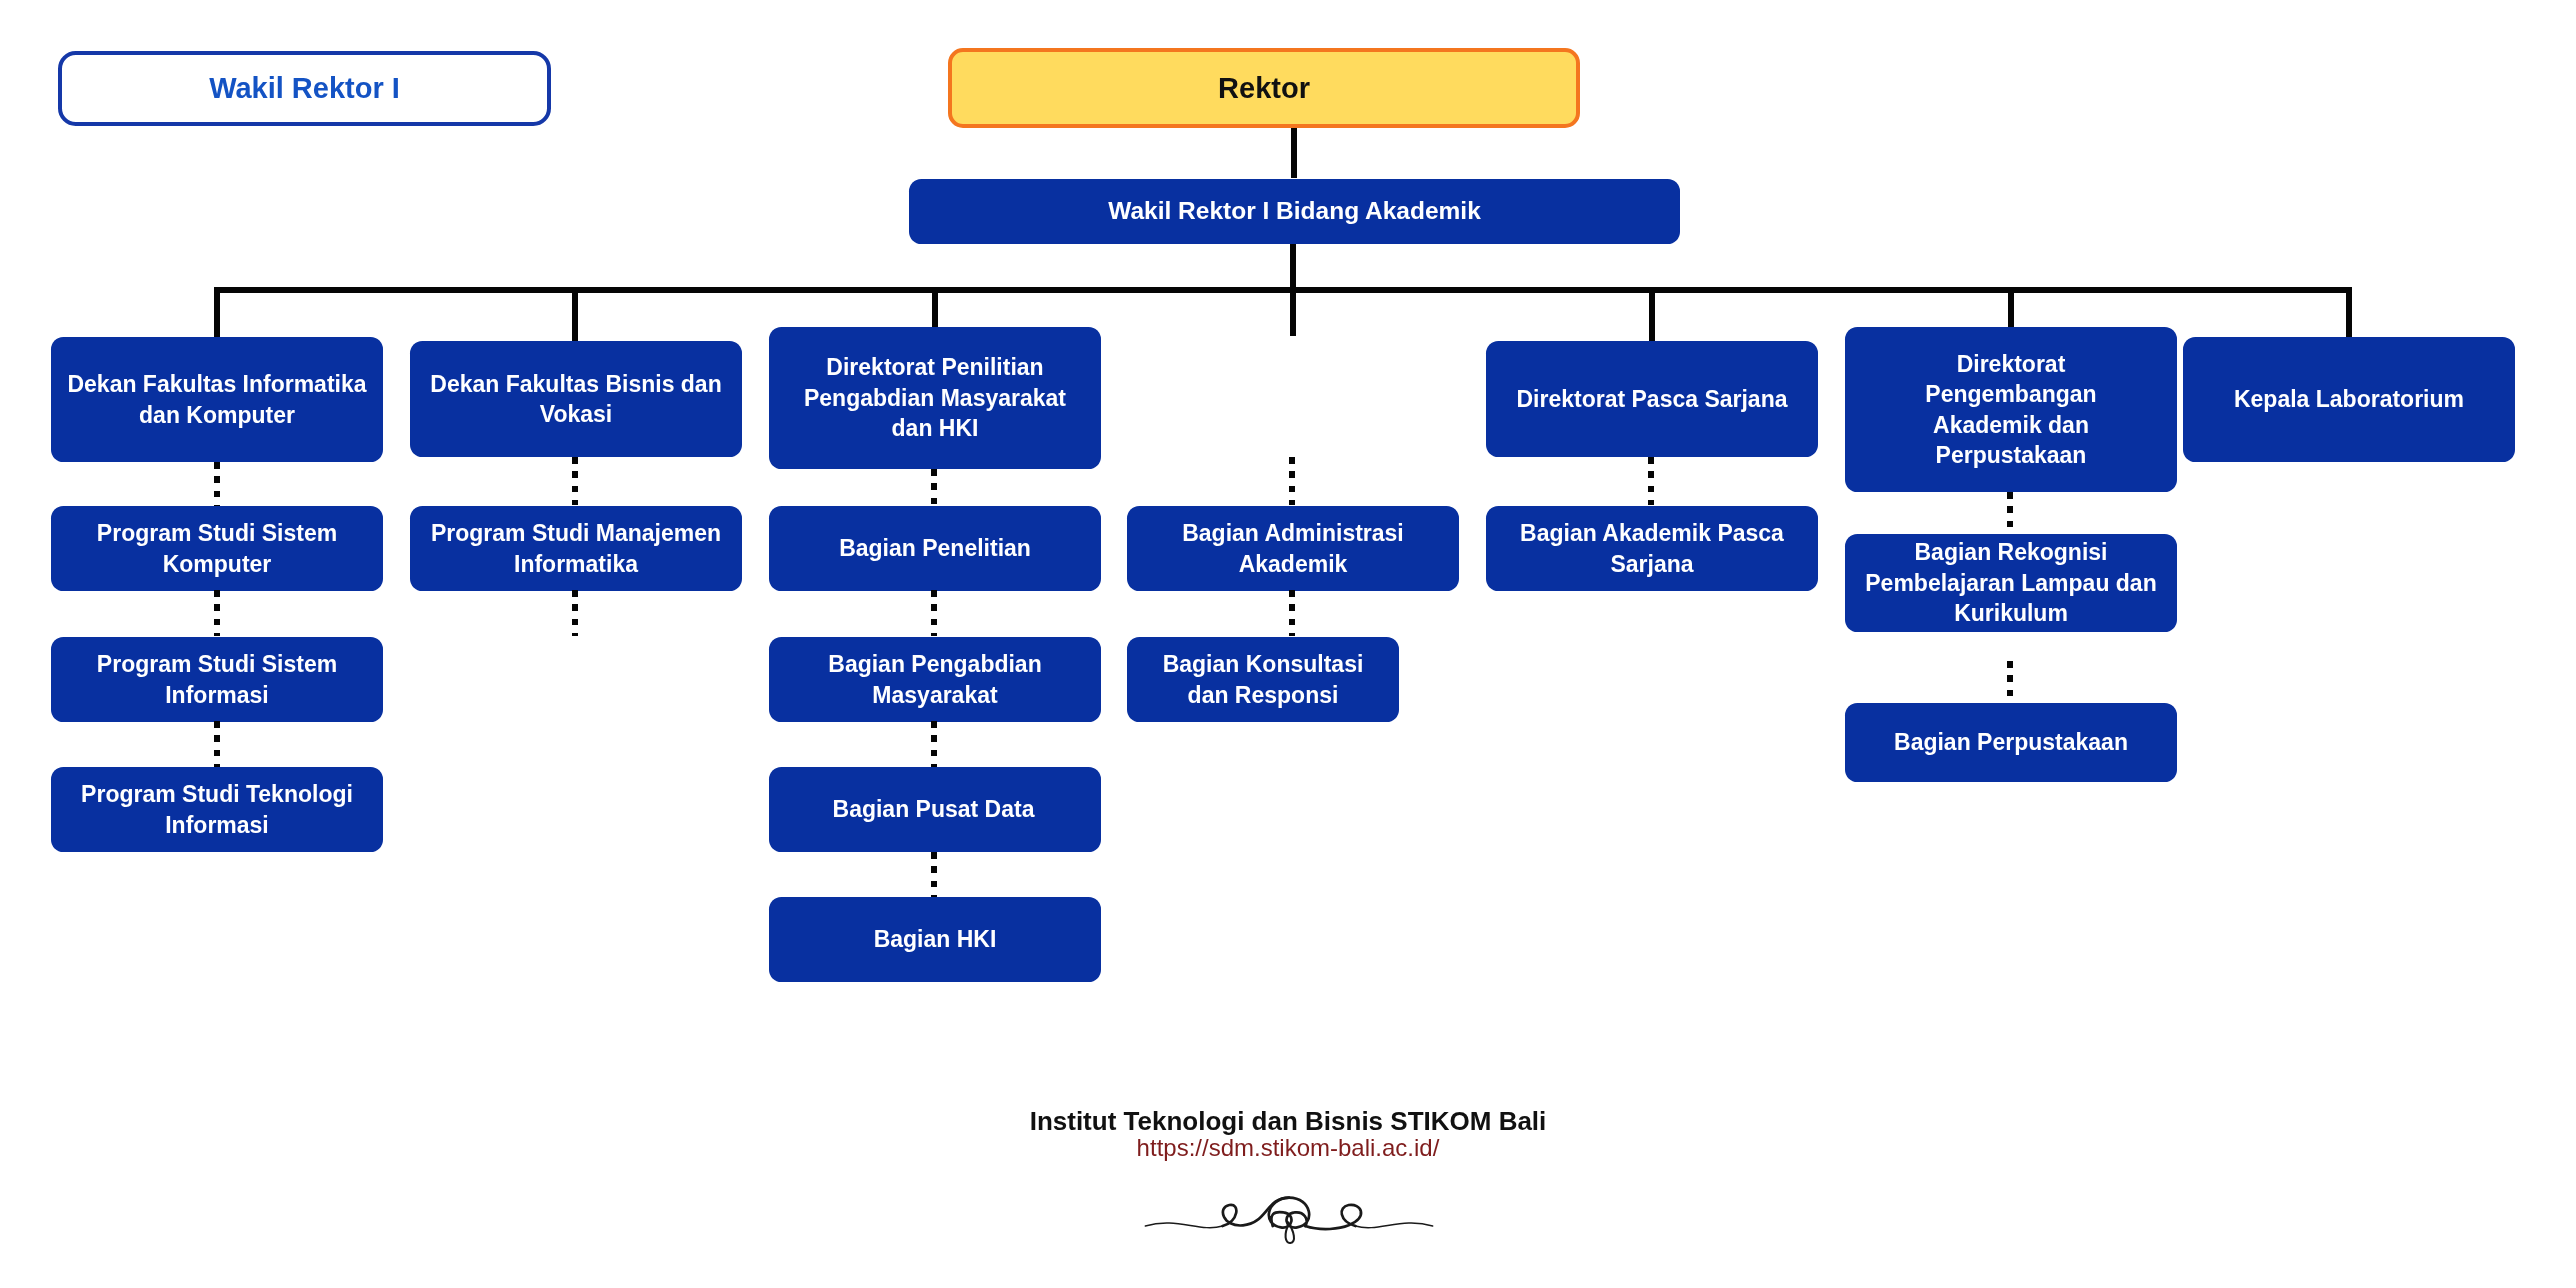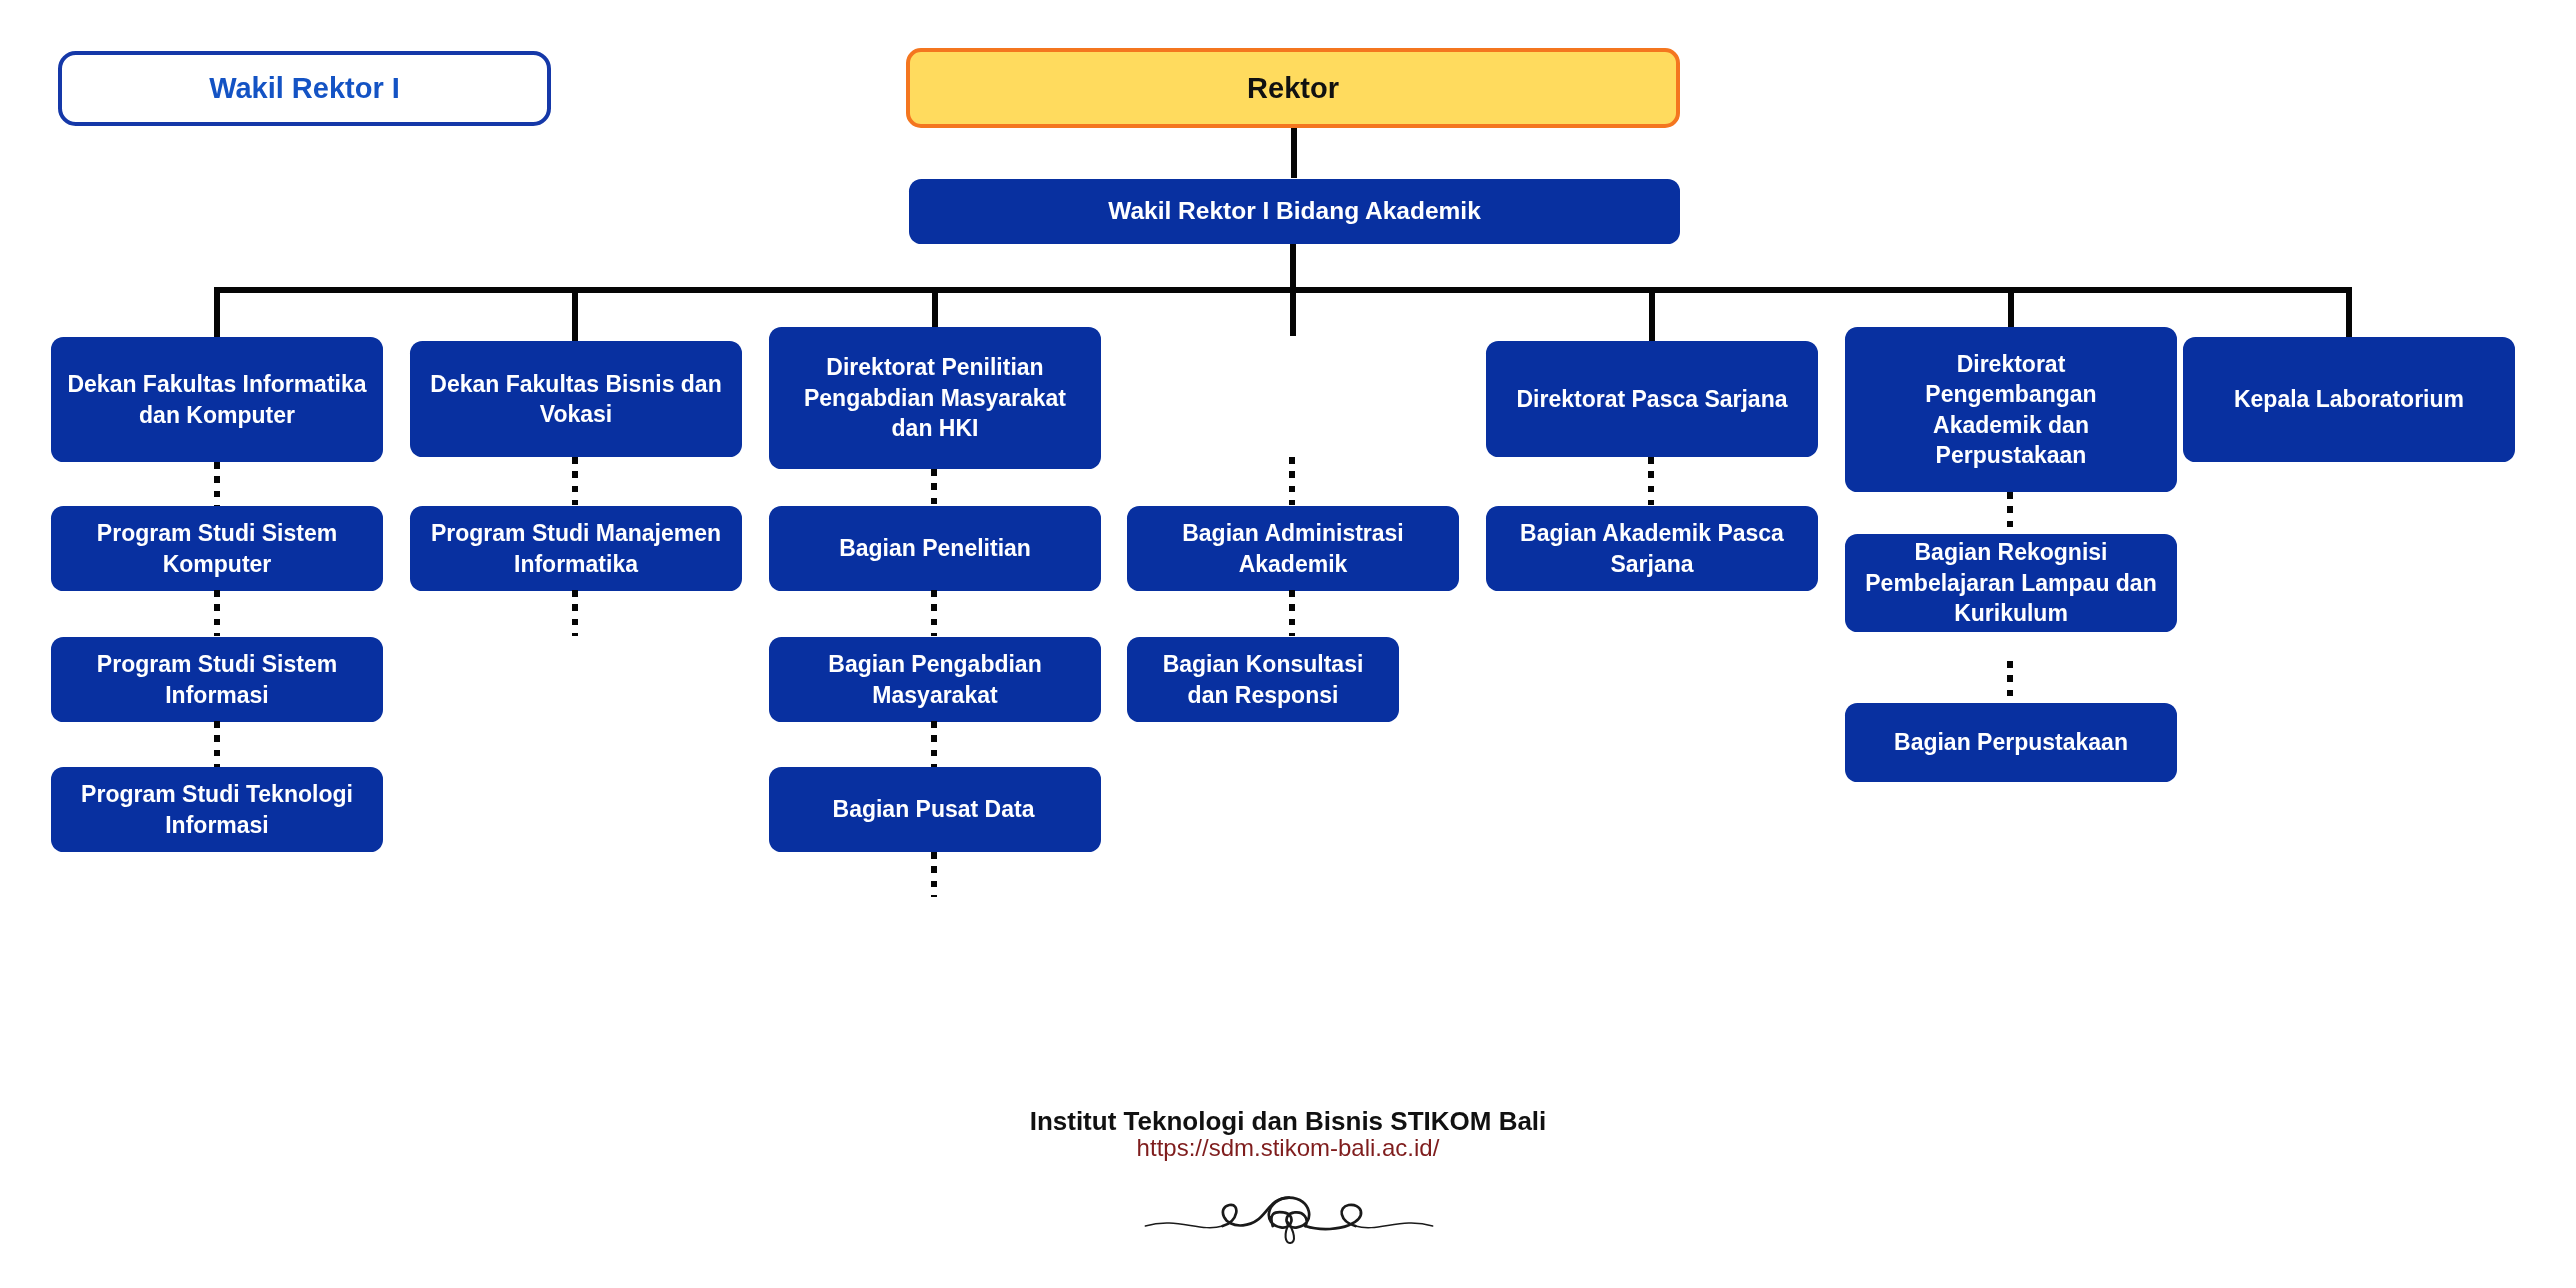--- a/index.html
+++ b/index.html
@@ -88,21 +88,21 @@
 </style>
 </head>
 <body>
 
 <div class="canvas">
 
   <div class="badge" style="left:58px; top:51px; width:493px; height:75px;">
     <span>Wakil Rektor I</span>
   </div>
 
-  <div class="node-root" style="left:906px; top:48px; width:774px; height:80px;justify-content:center;">
+  <div class="node-root" style="left:948px; top:48px; width:632px; height:80px;justify-content:center;">
     <span>Rektor</span>
   </div>
 
   <div class="vline" style="left:1291px; top:128px; height:50px;"></div>
 
   <div class="node" style="left:909px; top:179px; width:771px; height:65px; font-size:24.5px;text-align:center;">
     <span>Wakil Rektor I Bidang Akademik</span>
   </div>
 
   <div class="vline" style="left:1290px; top:244px; height:92px;"></div>
@@ -148,20 +148,23 @@
   </div>
   <div class="dotline" style="left:931px; top:590px; height:46px;"></div>
   <div class="node" style="left:769px; top:637px; width:332px; height:85px;">
     <span>Bagian Pengabdian Masyarakat</span>
   </div>
   <div class="dotline" style="left:931px; top:721px; height:46px;"></div>
   <div class="node" style="left:769px; top:767px; width:332px; height:85px;padding-left:12px;">
     <span>Bagian Pusat Data</span>
   </div>
   <div class="dotline" style="left:931px; top:852px; height:45px;"></div>
+  <div class="node" style="left:769px; top:897px; width:332px; height:85px;">
+    <span>Bagian HKI</span>
+  </div>
 
   <div class="dotline" style="left:1289px; top:457px; height:48px;"></div>
   <div class="node" style="left:1127px; top:506px; width:332px; height:85px;">
     <span>Bagian Administrasi Akademik</span>
   </div>
   <div class="dotline" style="left:1289px; top:590px; height:46px;"></div>
   <div class="node" style="left:1127px; top:637px; width:272px; height:85px;">
     <span>Bagian Konsultasi dan Responsi</span>
   </div>
 

